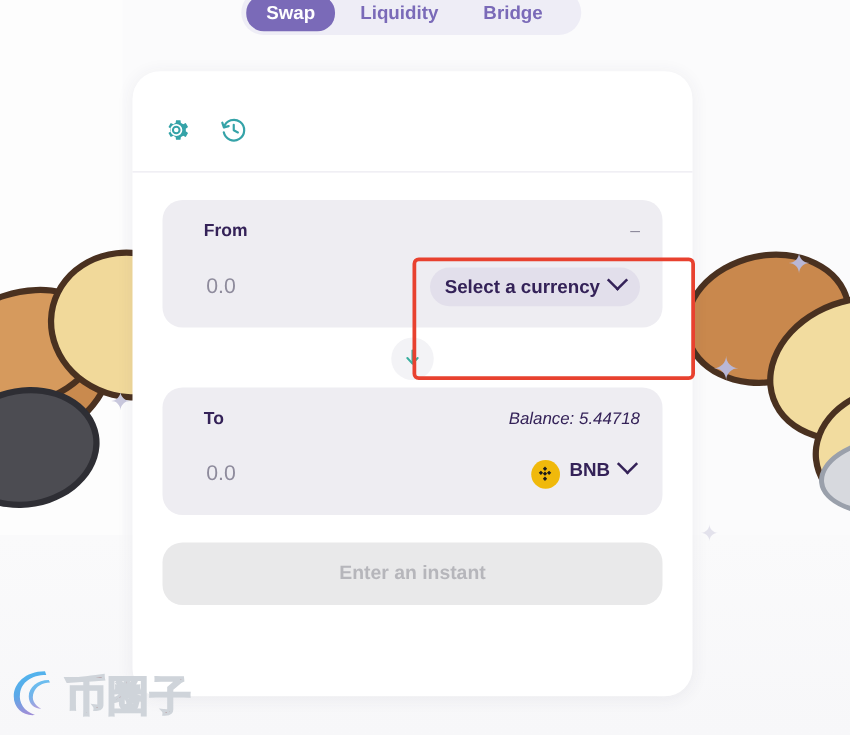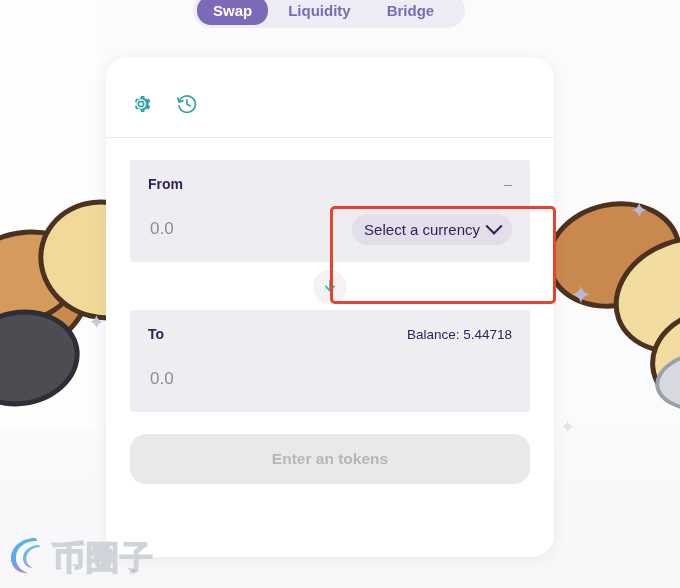--- a/index.html
+++ b/index.html
@@ -186,38 +186,39 @@
     margin-top: 22px;
     height: 1px;
     background: #eceaf1;
   }
 
   
   .card-body { padding: 22px 24px 24px 24px; }
 
   .io-panel {
     background: #eeedf2;
-    border-radius: 3px;
-    padding: 14px 18px 16px 18px;
+    border-radius: 16px;
+    padding: 14px 18px 16px 33px;
     position: relative;
   }
   .io-row-top {
     display: flex;
     justify-content: space-between;
     align-items: center;
     height: 20px;
   }
   .io-label {
     font-size: 14px;
     font-weight: bold;
     color: #342258;
   }
   .io-right-note {
     font-size: 13.5px;
     color: #342258;
+    font-style: italic;
   }
   .io-dash {
     font-size: 14px;
     color: #8e8b9c;
     letter-spacing: 0;
   }
   .io-row-bottom {
     display: flex;
     justify-content: space-between;
     align-items: center;
@@ -228,28 +229,28 @@
     font-size: 17px;
     color: #8e8b9c;
     border: none;
     background: transparent;
     outline: none;
     width: 150px;
     font-family: "Liberation Sans", sans-serif;
   }
   .currency-btn {
     display: inline-flex;
-    align-items: center;
+    align-items: flex-start;
     gap: 8px;
     background: #e2dfeb;
     border: none;
     border-radius: 16px;
     padding: 7px 12px;
     font-size: 15px;
-    font-weight: normal;
+    font-weight: bold;
     color: #342258;
     cursor: pointer;
     font-family: "Liberation Sans", sans-serif;
   }
   .currency-btn.plain {
     background: transparent;
     padding: 7px 4px;
   }
   .chev {
     display: inline-block;
@@ -411,25 +412,34 @@
       </div>
 
       
       <div class="io-panel">
         <div class="io-row-top">
           <span class="io-label">To</span>
           <span class="io-right-note">Balance: 5.44718</span>
         </div>
         <div class="io-row-bottom">
           <input class="io-amount" type="text" value="0.0" placeholder="0.0" style="">
+          <button class="currency-btn plain">
+            <span class="bnb-icon">
+              <svg viewBox="0 0 24 24" width="16" height="16" fill="#1c1c1c">
+                <path d="M12 3.4l2.6 2.6L12 8.6 9.4 6 12 3.4zM7.1 8.3l2.6 2.6-2.6 2.6-2.6-2.6 2.6-2.6zm9.8 0l2.6 2.6-2.6 2.6-2.6-2.6 2.6-2.6zM12 9.3l2.6 2.6L12 14.5l-2.6-2.6L12 9.3zm0 6.1l2.6 2.6L12 20.6 9.4 18 12 15.4z"></path>
+              </svg>
+            </span>
+            <span>BNB</span>
+            <span class="chev"></span>
+          </button>
         </div>
       </div>
 
       
-      <button id="action-button">Enter an tokens</button>
+      <button id="action-button">Enter an instant</button>
 
     </div>
   </div>
 
   <div id="annotation-box"></div>
 
   <div id="watermark">
     <span>
       <svg width="42" height="46" viewBox="0 0 42 46">
         <defs>

